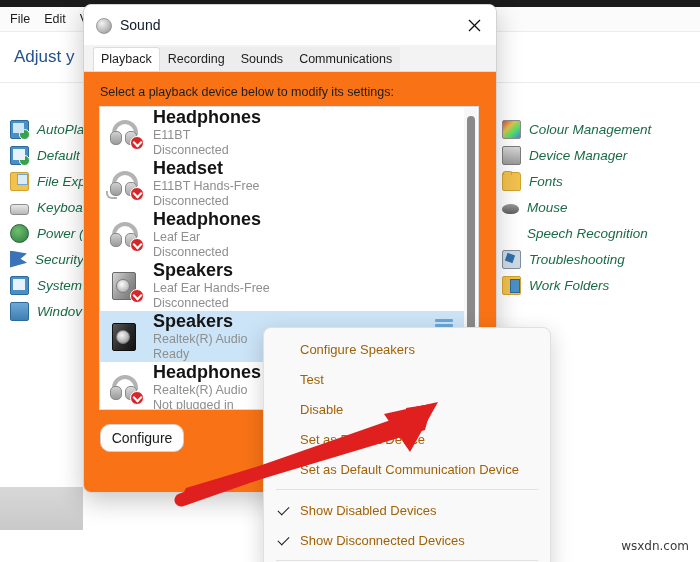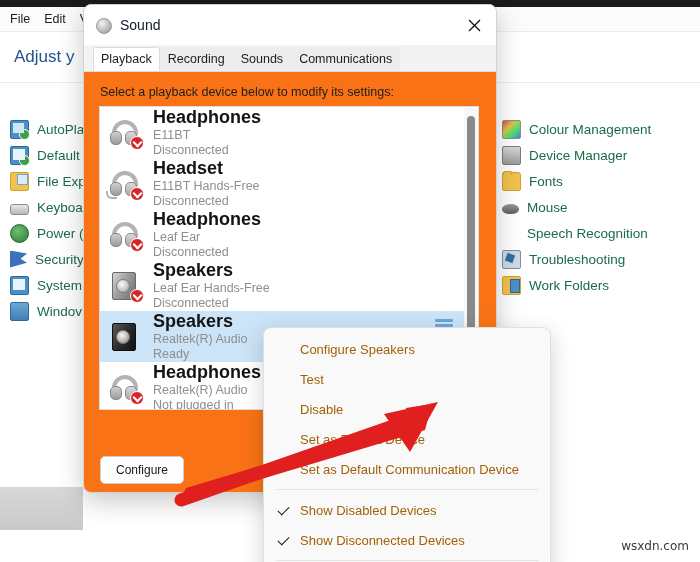--- a/index.html
+++ b/index.html
@@ -74,20 +74,21 @@
   .cp-link {
     display: flex;
     align-items: center;
     height: 26px;
     white-space: nowrap;
   }
   .cp-link .cp-label {
     font-size: 13.5px;
     color: #1a6b46;
     margin-left: 8px;
+    font-style: italic;
   }
   .cp-ico {
     width: 17px;
     height: 17px;
     flex: 0 0 17px;
     position: relative;
     display: inline-block;
   }
 
   
@@ -366,28 +367,27 @@
     background: #8a8a8a;
     border-radius: 4px;
   }
 
   #btn-configure {
     position: absolute;
     left: 16px; top: 352px;
     width: 84px; height: 28px;
     background: #fdfdfd;
     border: 1px solid #d0d0d0;
-    border-radius: 5px;
-    font-size: 12px;
+    border-radius: 10px;
+    font-size: 14px;
     color: #1a1a1a;
     display: flex;
     align-items: center;
     justify-content: center;
     box-sizing: border-box;
-    margin-top: 32px;
   }
   #btn-focused {
     position: absolute;
     left: 230px; top: 393px;
     width: 56px; height: 30px;
     background: #fdfdfd;
     border: 1px solid #6ba5d0;
     border-radius: 5px;
     box-sizing: border-box;
   }

